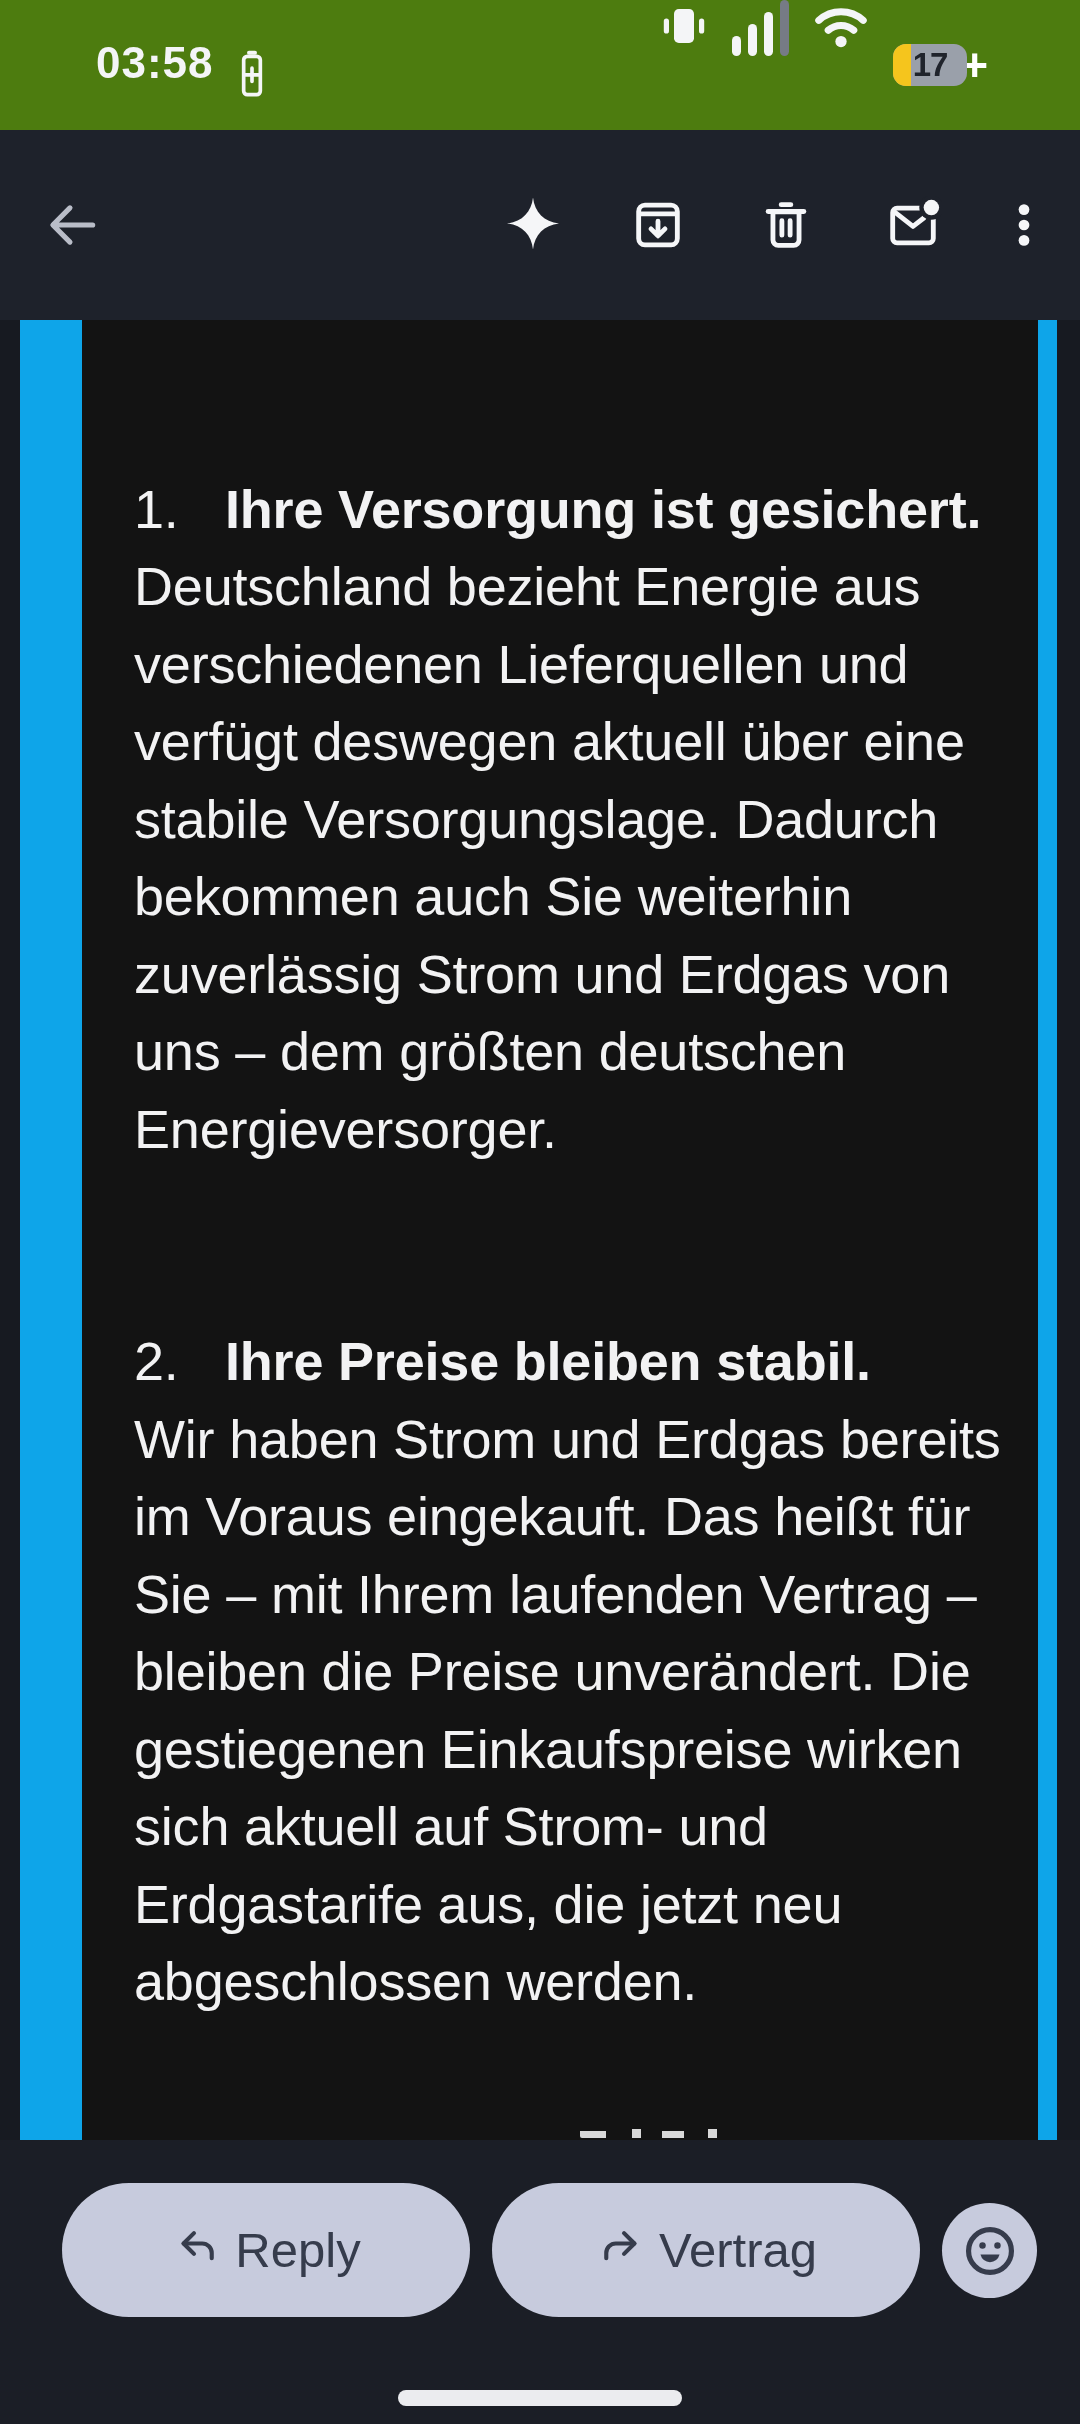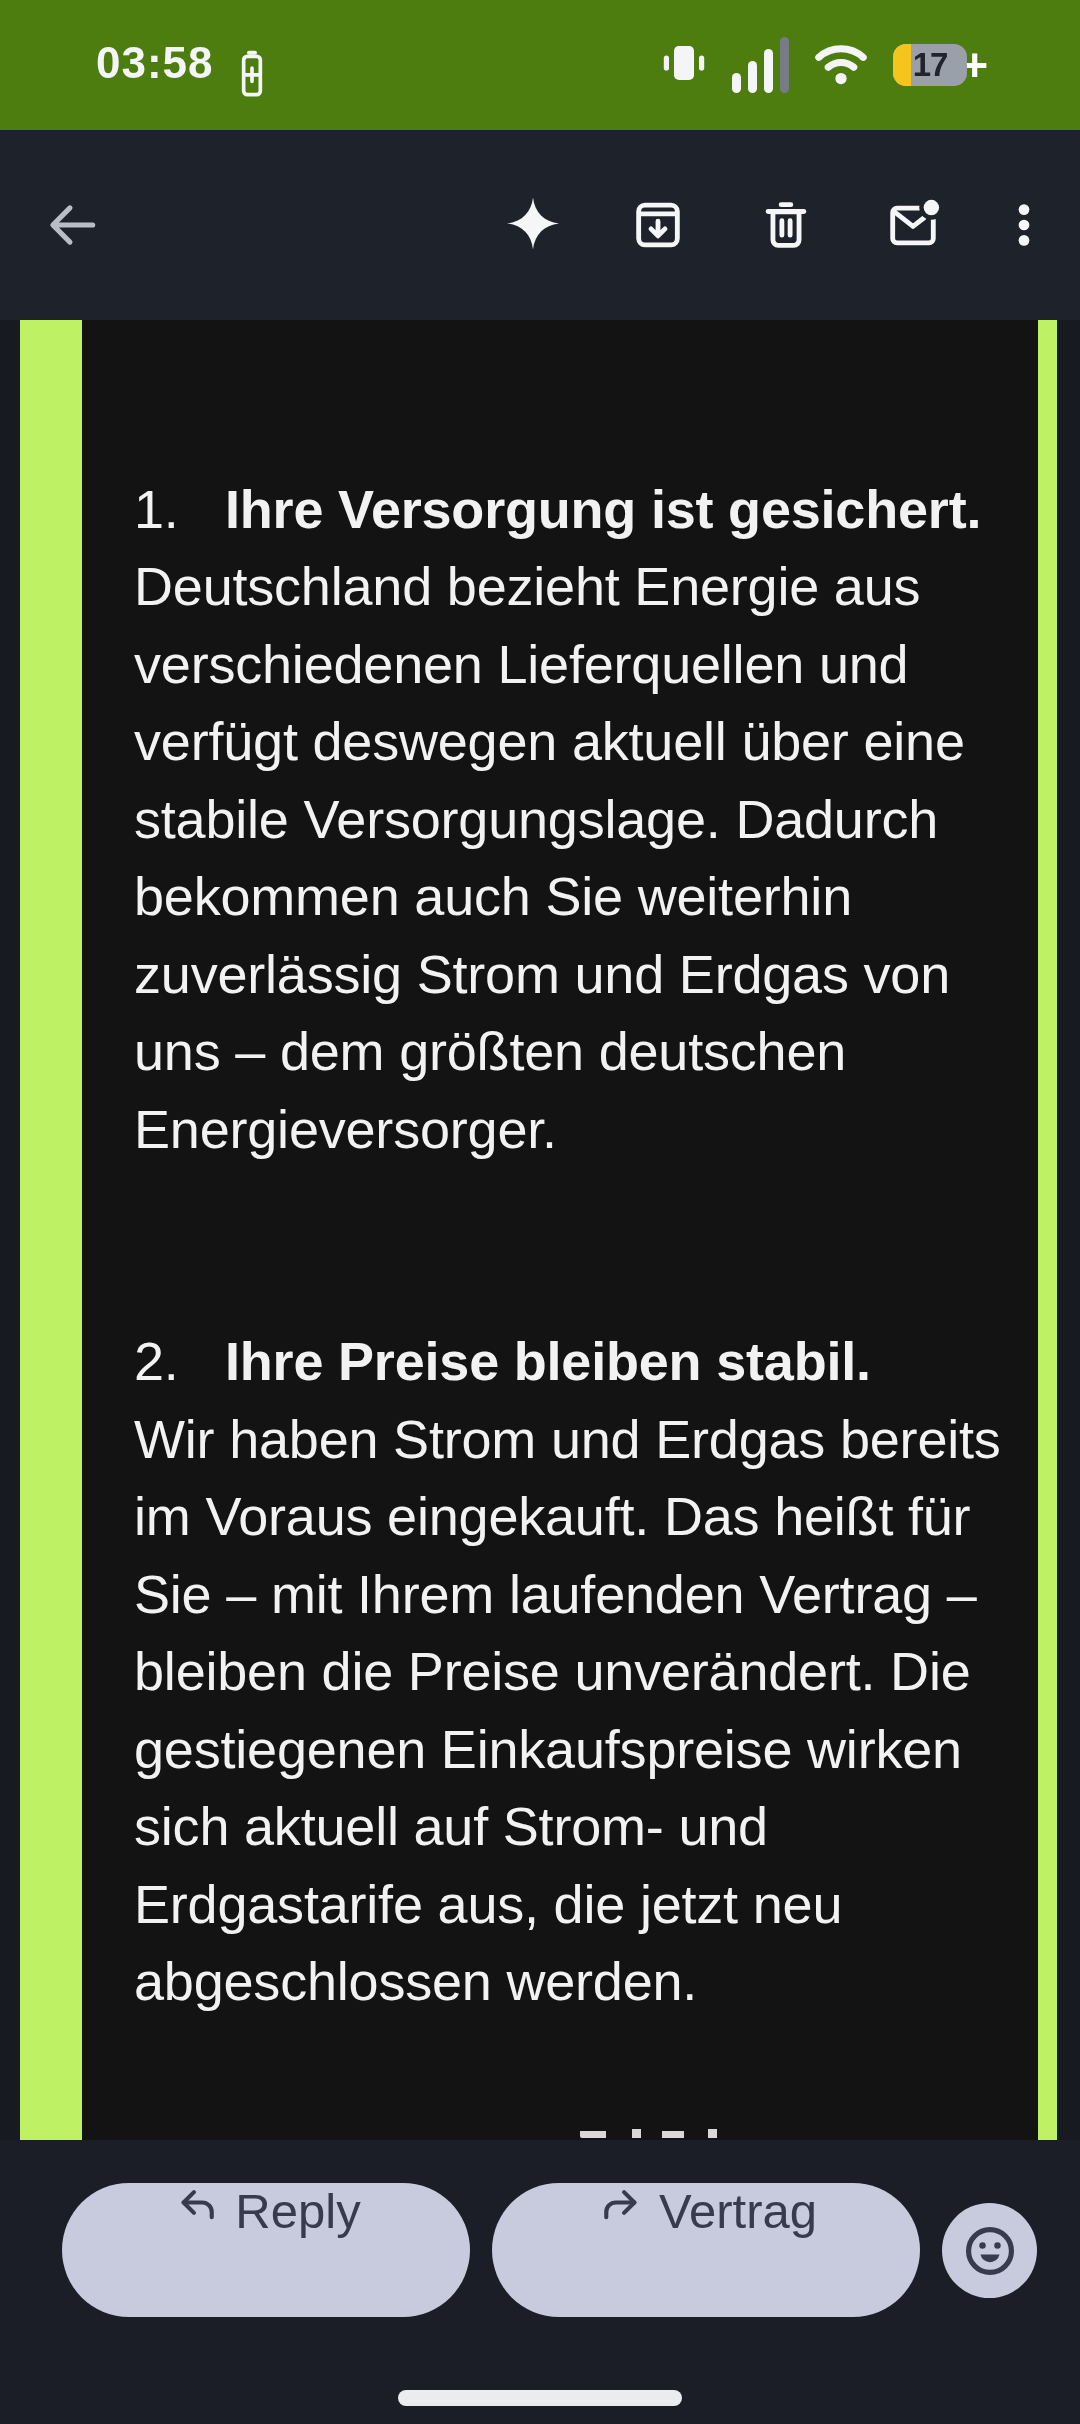--- a/index.html
+++ b/index.html
@@ -5,57 +5,57 @@
   html,body{margin:0;padding:0;}
   body{
     width:1080px;height:2424px;position:relative;overflow:hidden;
     background:#1b1e26;font-family:"Liberation Sans",sans-serif;
     -webkit-font-smoothing:antialiased;
   }
   
   .status-bar{position:absolute;left:0;top:0;width:1080px;height:130px;background:#4d7c0f;}
   .clock{position:absolute;left:96px;top:38px;font-size:44px;font-weight:700;color:#f4f5f7;letter-spacing:1px;}
   .saver-icon{position:absolute;left:232px;top:48px;}
-  .right-icons{position:absolute;right:92px;top:0;height:130px;display:flex;align-items:center;gap:22px;}
+  .right-icons{position:absolute;right:92px;top:0;height:130px;display:flex;gap:22px;}
   .sig-bars{display:flex;align-items:flex-end;gap:7px;height:56px;}
   .sig-bars i{display:block;width:9px;border-radius:4.5px;background:#f4f5f7;}
   .sig-bars i.b1{height:20px}.sig-bars i.b2{height:32px}.sig-bars i.b3{height:44px}
   .sig-bars i.b4{height:56px;background:#767b85;}
   .battery-wrap{position:relative;display:flex;align-items:center;}
   .battery-pill{position:relative;width:74px;height:42px;border-radius:13px;background:#9aa0aa;overflow:hidden;
     display:flex;align-items:center;justify-content:center;}
   .battery-fill{position:absolute;left:0;top:0;bottom:0;width:18px;background:#f5c51d;}
   .battery-num{position:relative;font-size:33px;font-weight:700;color:#20242c;letter-spacing:-1px;}
   .charge-plus{margin-left:-6px;color:#fff;font-size:46px;font-weight:700;line-height:1;}
   
   .toolbar{position:absolute;left:0;top:130px;width:1080px;height:190px;background:#1e222b;}
   .icon-btn{position:absolute;width:96px;height:96px;top:47px;display:flex;align-items:center;justify-content:center;
     border-radius:50%;}
   .icon-btn svg{display:block;}
   
   .content{position:absolute;left:0;top:320px;width:1080px;height:1820px;background:#171a21;}
-  .card{position:absolute;left:20px;top:0;width:1037px;height:1820px;background:#bef264;}
+  .card{position:absolute;left:20px;top:0;width:1037px;height:1820px;background:#0ea5e9;}
   .webview{position:absolute;left:62px;top:0;width:956px;height:1820px;background:#131313;overflow:hidden;}
   .email-text{position:absolute;left:52px;top:73px;right:-60px;color:#f2f2f3;font-size:54px;line-height:77.5px;
     white-space:pre-line;letter-spacing:-0.2px;}
   .section{margin:0;}
   .section + .section{margin-top:77.5px;}
   .num{display:inline-block;width:91px;font-weight:400;}
   .hd{font-weight:700;}
   .clip-frags{position:absolute;left:498px;bottom:2px;width:140px;height:9px;border-radius:2px;
     background-image:
       linear-gradient(#e9e9e9,#e9e9e9),linear-gradient(#e9e9e9,#e9e9e9),
       linear-gradient(#e9e9e9,#e9e9e9),linear-gradient(#e9e9e9,#e9e9e9);
     background-size:26px 7px,9px 9px,22px 7px,9px 9px;
     background-position:0 2px,52px 0,82px 2px,128px 0;
     background-repeat:no-repeat;opacity:.92;}
   
   .bottom-bar{position:absolute;left:0;top:2140px;width:1080px;height:284px;background:#1b1e26;}
   .pill-btn{position:absolute;top:43px;height:134px;border-radius:67px;background:#c7cbdd;
-    display:flex;justify-content:center;gap:12px;color:#363c4c;font-size:49px;}
+    display:flex;align-items:center;justify-content:center;gap:12px;color:#363c4c;font-size:49px;}
   .pill-btn svg{display:block;}
   .reply-btn{left:62px;width:408px;}
   .forward-btn{left:492px;width:428px;}
   .emoji-btn{position:absolute;left:942px;top:63px;width:95px;height:95px;border-radius:50%;background:#c7cbdd;
     display:flex;align-items:center;justify-content:center;}
   .nav-pill{position:absolute;left:398px;top:250px;width:284px;height:16px;border-radius:8px;background:#ebecef;}
 </style>
 </head>
 <body>
 

